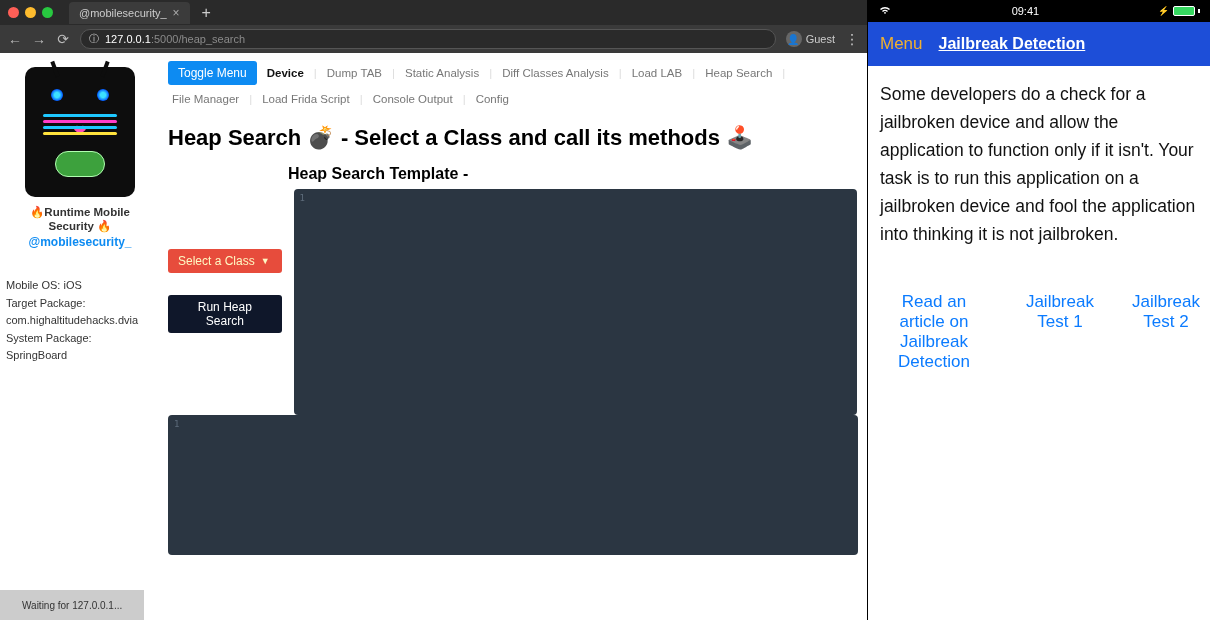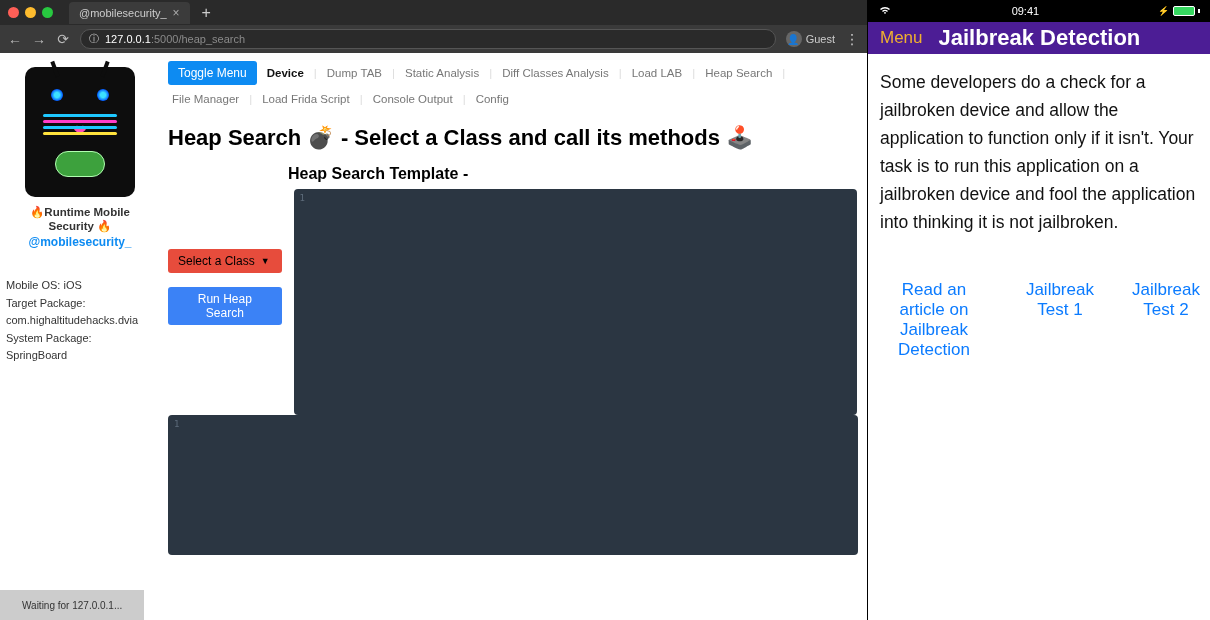--- a/index.html
+++ b/index.html
@@ -89,23 +89,23 @@
   .btn{border:none;border-radius:3px;padding:5px 10px;font-size:12px;cursor:pointer;}
   .btn-primary{background:#0d8bf2;color:#ffffff;}
   .nav-link{padding:2px 4px;}
   .nav-link.active{color:#111;font-weight:600;}
   .divider{color:#ddd;}
   h1.page-title{font-size:22px; font-weight:600; margin:18px 0 4px; display:flex; align-items:center; gap:6px;}
   h2.section{font-size:16px; font-weight:700; margin:14px 0 6px 120px;}
   h2.section2{font-size:15px; font-weight:700; margin:12px 0 6px 0;}
   .row{display:flex; gap:12px; align-items:flex-start;}
   .controls{display:flex;flex-direction:column;gap:14px;padding-top:60px;}
-  .btn-danger{background:#e74c3c;color:#000000;display:flex;align-items:center;gap:6px;}
+  .btn-danger{background:#e74c3c;color:#fef9c3;display:flex;align-items:center;gap:6px;}
   .caret{font-size:9px;}
-  .btn-success{background:#3b82f6;color:#fff;}
+  .btn-success{background:#0f172a;color:#fff;margin-top:8px;}
   .codebox{
     background:#2b3642; border-radius:4px; color:#ddd;
     font-family:Consolas,monospace; font-size:10px; padding:4px 6px;
     position:relative;
   }
   .codebox.big{width:572px;height:226px;}
   .codebox.out{width:690px;height:140px;}
   .ln{position:absolute;top:4px;left:6px;color:#5d6b7a;font-size:9px;}
   .statusbar{
     position:absolute;left:0;bottom:0;height:30px;background:#ccc;
@@ -118,24 +118,24 @@
   }
   .ios-status{
     height:22px;background:#000;color:#fff;display:flex;align-items:center;
     justify-content:space-between;padding:0 10px;font-size:11px;font-weight:400;
   }
   .ios-wifi{font-size:12px;}
   .ios-batt{display:flex;align-items:center;gap:3px;}
   .batt-icon{width:22px;height:10px;border:1px solid #fff;border-radius:2px;position:relative;background:#36d860;}
   .batt-tip{width:2px;height:4px;background:#fff;}
   .ios-nav{
-    height:32px;background:#4c1d95;display:flex;align-items:center;padding:0 12px;gap:16px;
+    height:44px;background:#1d4ed8;display:flex;align-items:center;padding:0 12px;gap:16px;
   }
   .ios-menu{color:#f0b030;font-size:17px;}
-  .ios-title{color:#fff;font-size:22px;font-weight:700;}
+  .ios-title{color:#fff;font-size:16px;font-weight:700;text-decoration:underline;}
   .ios-body{padding:14px 10px 10px 12px;}
   .ios-desc{font-size:17.5px;line-height:1.6;color:#111;font-weight:400;font-family:"Helvetica Neue",Arial;}
   .ios-links{margin-top:44px;display:flex;gap:38px;text-align:center;}
   .ios-link{color:#0b7bff;font-size:17px;}
 </style>
 </head>
 <body>
 
 <div class="browser">
   <div class="titlebar">

